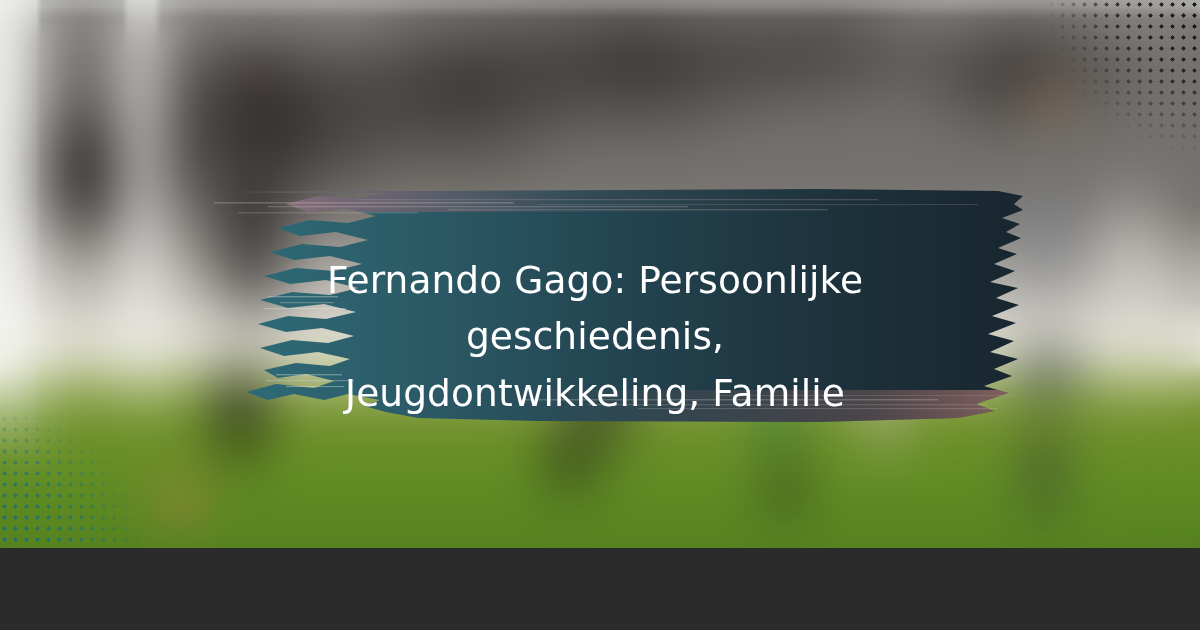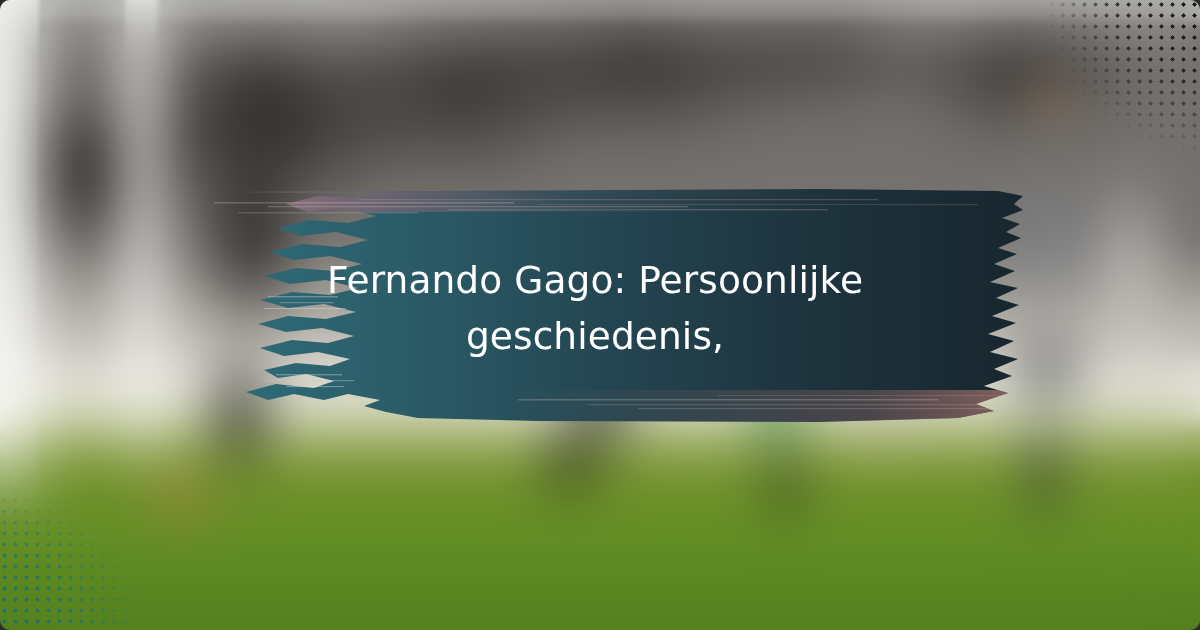--- a/index.html
+++ b/index.html
@@ -6,24 +6,23 @@
   * { margin:0; padding:0; box-sizing:border-box; }
 
   html,body{
     width:1200px; height:630px; overflow:hidden;
     background:#2b2b2b;
     font-family:"DejaVu Sans", sans-serif;
   }
 
   .card{
     position:relative;
-    width:1200px; height:630px;
+    width:1200px; height:548px;
     overflow:hidden;
     isolation:isolate;
-    border-radius:10px;
   }
 
   
   .bg{
     position:absolute; inset:-60px;
     z-index:0;
   }
   .bg-layer{ position:absolute; inset:0; }
 
   
@@ -262,15 +261,16 @@
         <rect x="146" y="130" width="82" height="1.1" fill="#dde3e2"></rect>
         <rect x="158" y="196" width="66" height="1.4" fill="#cfd6d6"></rect>
         <rect x="148" y="202" width="88" height="1.2" fill="#c4cccd"></rect>
         <rect x="168" y="208" width="58" height="1.1" fill="#e0e5e4"></rect>
       </g>
     </svg>
   </div>
 
   <div class="title-wrap">
     <div class="title">Fernando Gago: Persoonlijke geschiedenis,</div>
+    <div class="title">Jeugdontwikkeling, Familie</div>
   </div>
 
 </div>
 
 </body></html>

